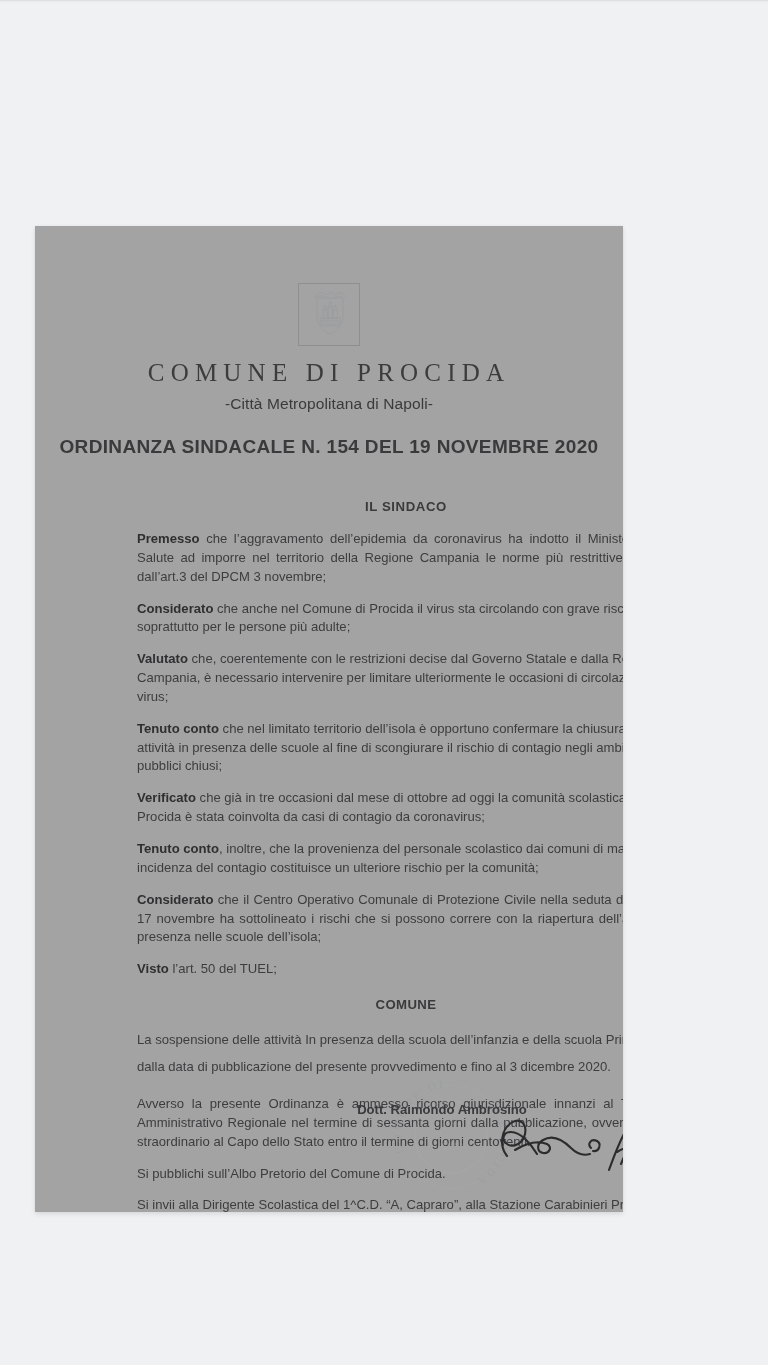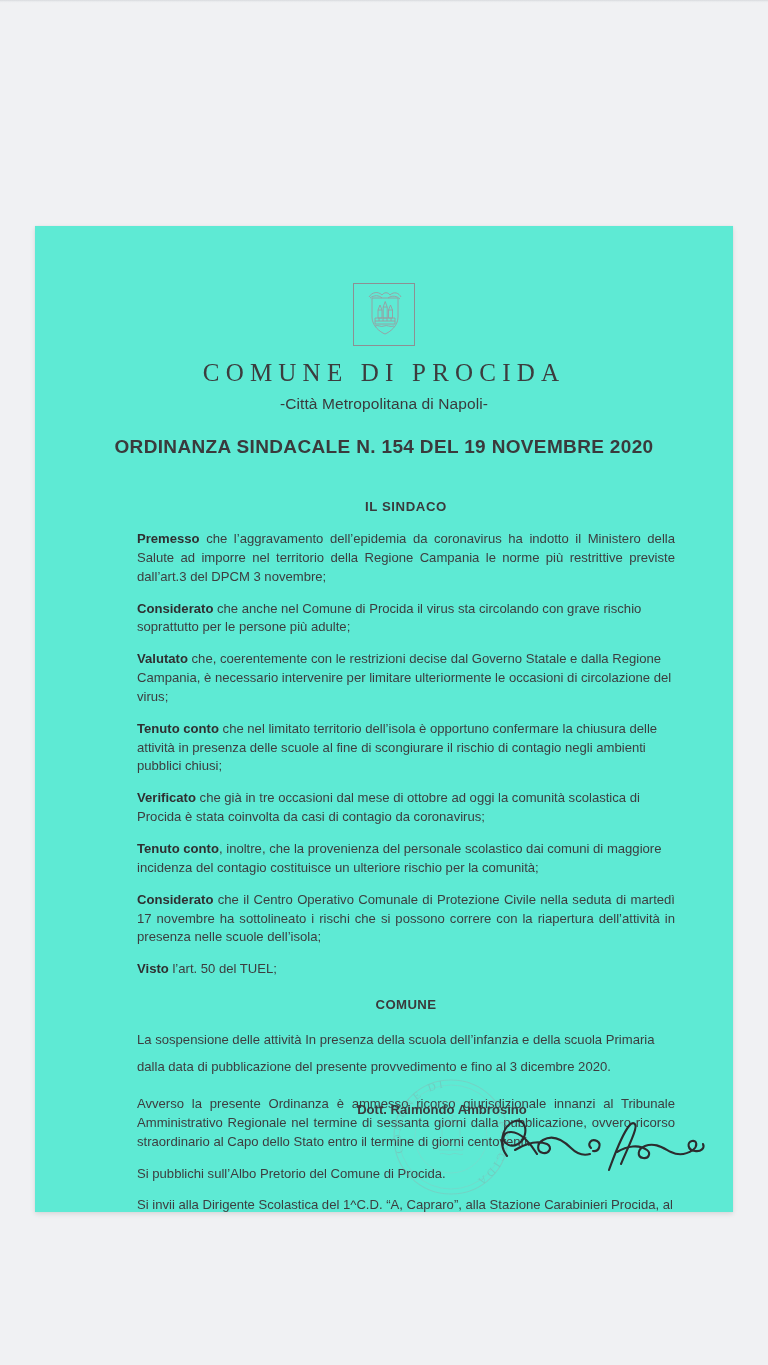--- a/index.html
+++ b/index.html
@@ -19,23 +19,23 @@
     top: 0; left: 0; right: 0;
     height: 3px;
     background: linear-gradient(to bottom, #d8dadd 0%, #eceef0 60%, #f0f1f3 100%);
   }
 
   
   .page {
     position: absolute;
     left: 35px;
     top: 226px;
-    width: 698px;
+    width: 588px;
     height: 986px;
-    background: #5eead4;
+    background: #a3a3a3;
     box-shadow: 0 2px 5px rgba(0,0,0,0.10), 0 0 1px rgba(0,0,0,0.08);
     overflow: hidden;
   }
 
   
   .emblem-wrap {
     position: absolute;
     top: 57px;
     left: 0; right: 0;
     display: flex;

